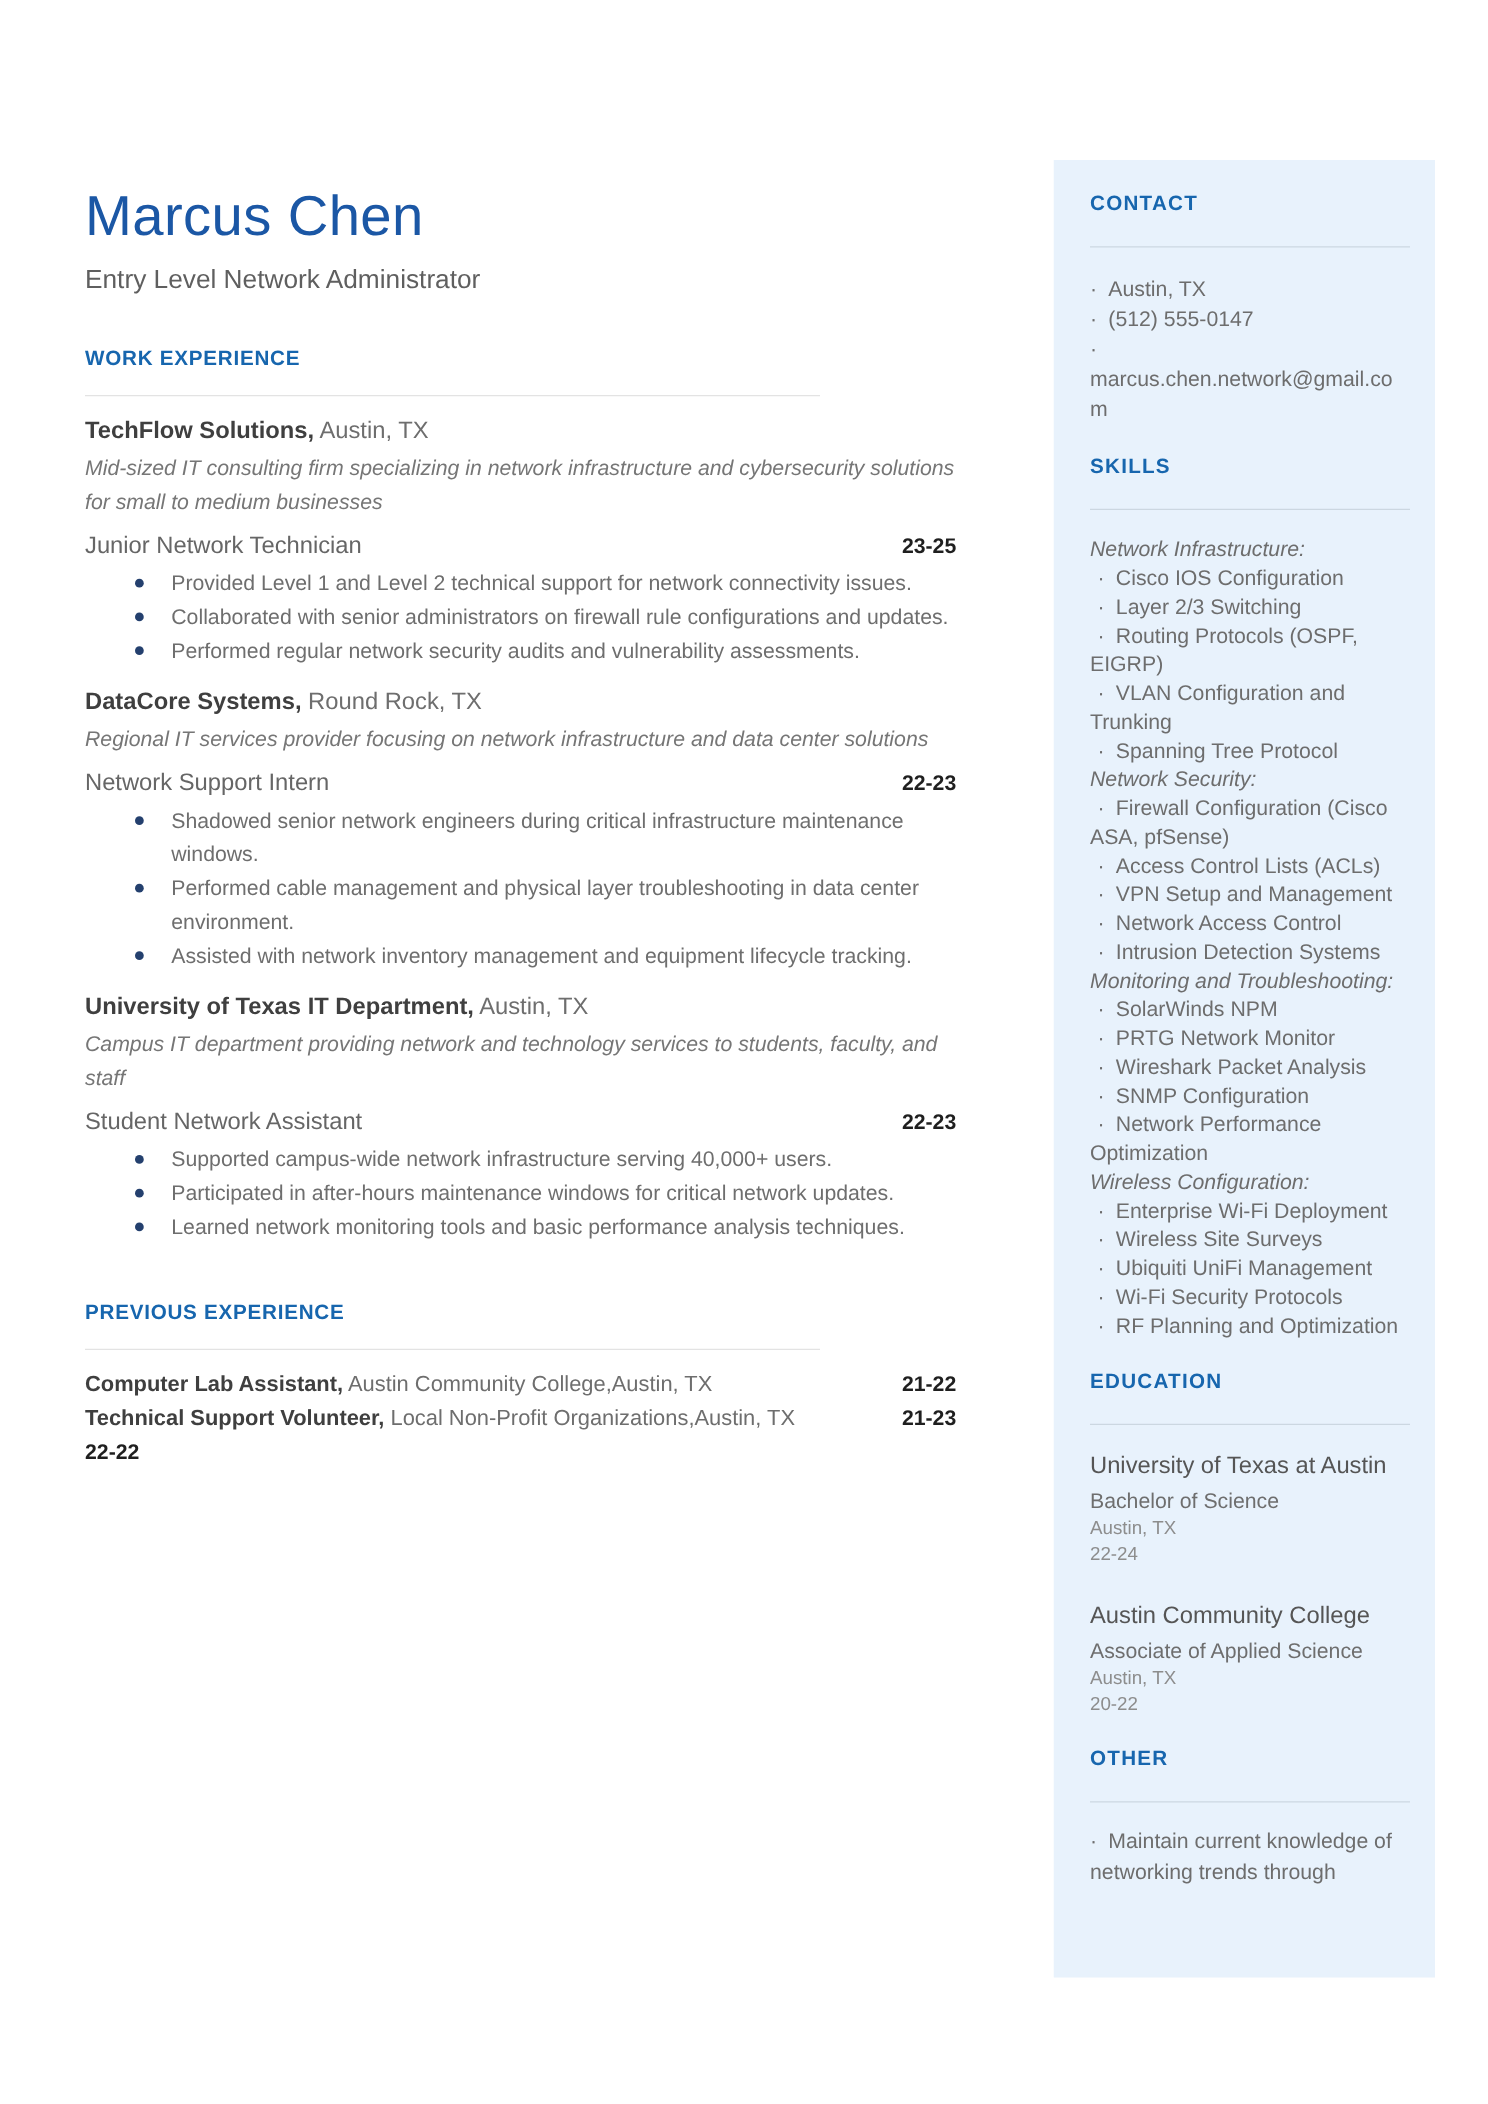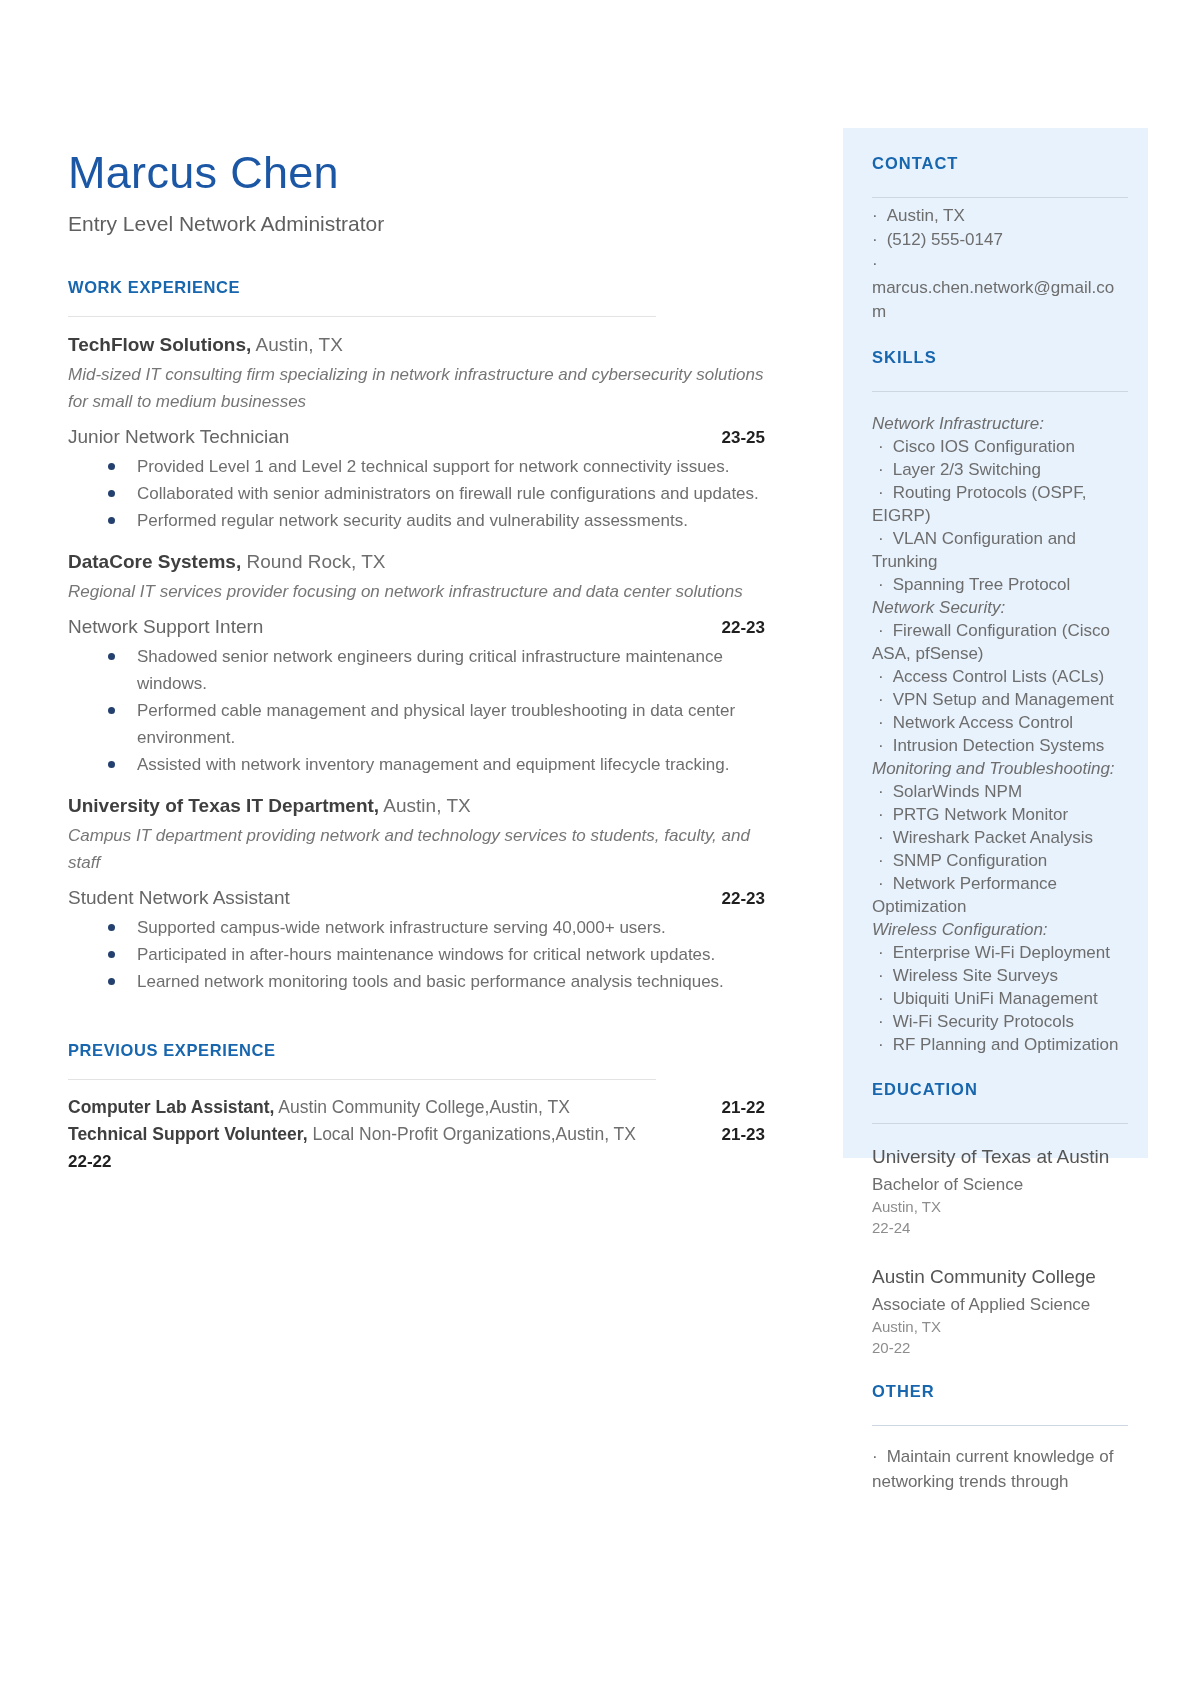--- a/index.html
+++ b/index.html
@@ -25,28 +25,28 @@
   .bullets li{position:relative;padding-left:69px;font-size:17px;line-height:27px;color:#6e6e6e;}
   .bullets li::before{content:"";position:absolute;left:40px;top:10px;width:7px;height:7px;border-radius:50%;background:var(--bullet,#24406e);}
 
   #prev-rows{margin-top:14px;}
   .prev-row{display:flex;justify-content:space-between;align-items:baseline;font-size:17.5px;line-height:27px;}
   .p-role{font-weight:700;color:#3f3f3f;}
   .p-org{color:#6e6e6e;}
   .p-dates{font-size:17px;font-weight:700;color:#1f1f1f;}
 
   
-  .sidebar{position:absolute;left:843px;top:128px;width:305px;height:1030px;background:var(--sidebar_bg,#e8f2fc);
+  .sidebar{position:absolute;left:843px;top:128px;width:305px;height:1454px;background:var(--sidebar_bg,#e8f2fc);
            padding:26px 20px 0 29px;box-sizing:border-box;overflow:visible;}
   .side-h{margin:0;font-size:16.5px;font-weight:700;letter-spacing:1px;color:var(--accent,#1766ae);}
   .side-h.mt{margin-top:24px;}
   .side-rule{margin-top:24px;height:0;border-top:1px solid #ccd7e1;}
   .dot{margin-right:9px;}
 
-  #contact-list{margin-top:6px;}
+  #contact-list{margin-top:22px;}
   .ct-item{font-size:17px;line-height:24px;color:#6d6d6d;}
   .email-block{display:inline-block;width:100%;word-break:break-all;}
 
   #skills-list{margin-top:20px;}
   .cat{font-style:italic;font-size:17px;line-height:23px;color:#6d6d6d;}
   .s-item{font-size:17px;line-height:23px;color:#6d6d6d;text-indent:6px;}
 
   #edu-list{margin-top:20px;}
   .edu-entry + .edu-entry{margin-top:26px;}
   .edu-name{font-size:19px;line-height:26px;color:#555;}

